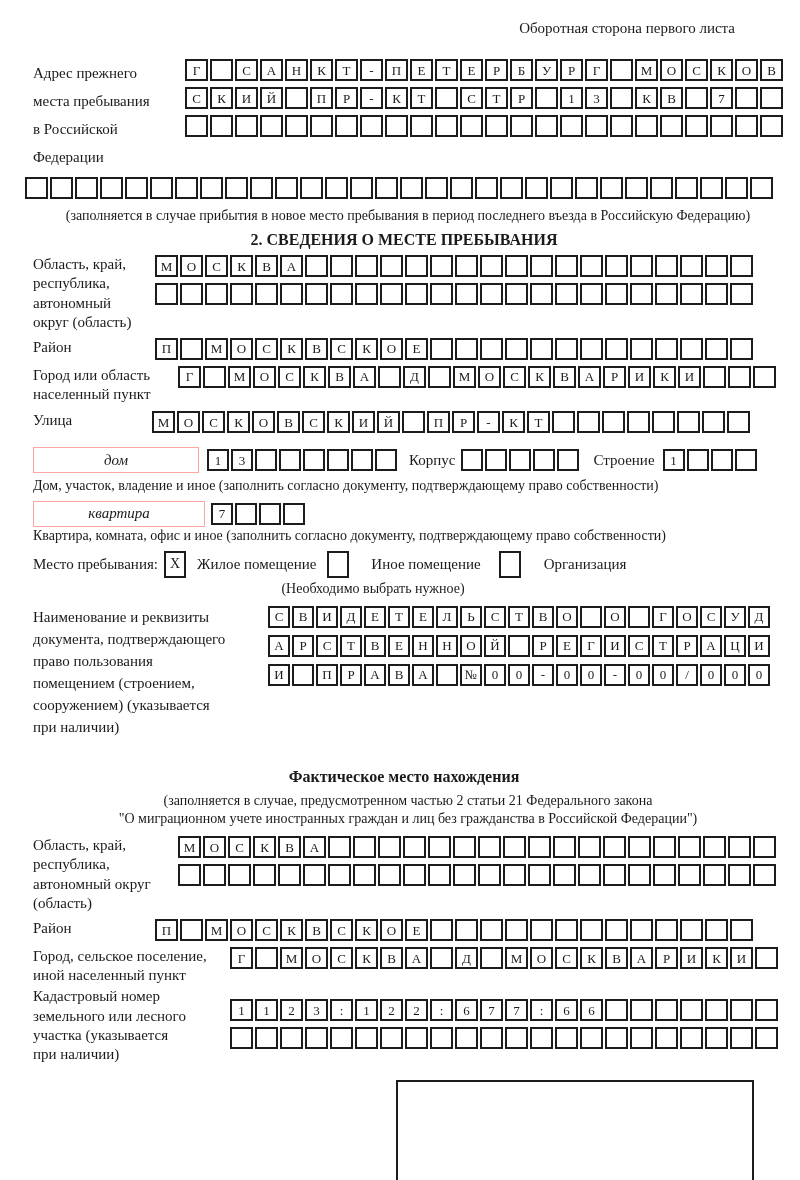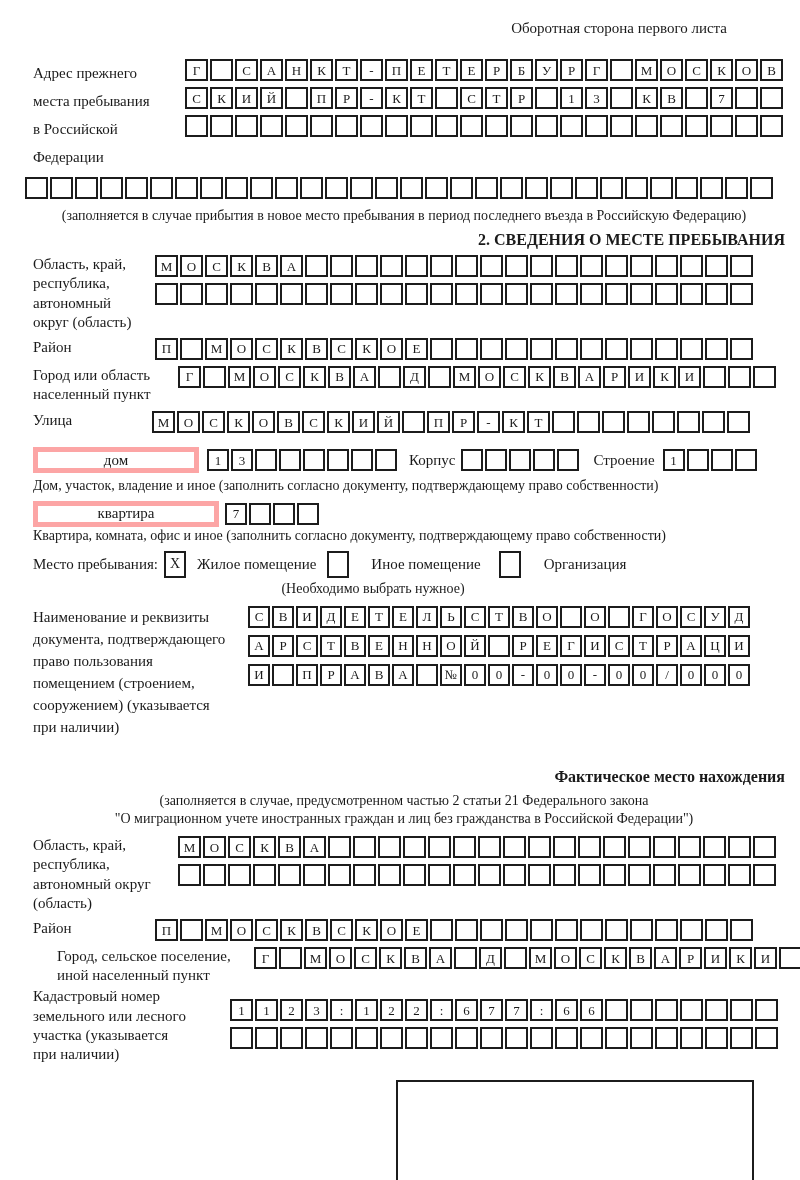--- a/index.html
+++ b/index.html
@@ -1,39 +1,39 @@
 <!DOCTYPE html>
 <html><head>
 <meta charset="utf-8">
 <style>
   html,body{margin:0;padding:0;background:#ffffff;}
   body{width:800px;height:1180px;color:#1a1a1a;
        font-family:"Liberation Serif","DejaVu Serif",serif;overflow:hidden;}
-  .page{box-sizing:border-box;width:800px;height:1180px;padding:16px 15px 0 33px;}
+  .page{box-sizing:border-box;width:800px;height:1180px;padding:16px 7px 0 33px;}
 
   .header-note{text-align:right;padding-right:58px;font-size:15px;margin-top:4px;}
 
   .row{display:flex;align-items:flex-start;}
   .flabel{font-size:15px;line-height:1.28;flex:0 0 auto;}
   .tall-lines div{line-height:28px;}
   .doc-lines div{line-height:22px;}
 
   .cellrows{display:flex;flex-direction:column;gap:6px;}
   .cells{display:flex;gap:2px;}
   .cell{box-sizing:border-box;flex:0 0 23px;width:23px;height:22px;border:2px solid #1c1c1c;
         display:flex;align-items:center;justify-content:center;
         font-size:13px;line-height:1;letter-spacing:0;}
   .cells-sm .cell{flex-basis:22px;width:22px;}
 
   .note{font-size:14px;line-height:1.3;}
   .note-center{text-align:center;}
-  .sec-title{font-size:16px;font-weight:bold;text-align:right;}
-
-  .widebox{box-sizing:border-box;border:5px solid #fca5a5;height:26px;
-           display:flex;align-items:center;justify-content:center;font-size:15px;}
+  .sec-title{font-size:16px;font-weight:bold;text-align:center;}
+
+  .widebox{box-sizing:border-box;border:1px solid #fca5a5;height:26px;
+           display:flex;align-items:center;justify-content:center;font-size:15px;font-style:italic;}
   .inline-label{font-size:15px;line-height:26px;}
   .checkbox{box-sizing:border-box;width:22px;height:27px;border:2px solid #1c1c1c;
             display:flex;align-items:center;justify-content:center;font-size:14px;}
 
   .stamp-box{box-sizing:border-box;border:2px solid #1c1c1c;width:358px;height:172px;
              margin-left:363px;}
 </style>
 </head>
 <body>
 
@@ -345,42 +345,42 @@
     <div class="cells cells-sm" style="margin-left:8px;">
         <span class="cell">1</span>
         <span class="cell"></span>
         <span class="cell"></span>
         <span class="cell"></span>
       </div>
   </div>
   <div class="note" style="margin-top:4px;">Дом, участок, владение и иное (заполнить согласно документу, подтверждающему право собственности)</div>
 
   <div class="row" style="margin-top:5px;align-items:center;">
-    <div class="widebox" style="width:186px;">квартира</div>
+    <div class="widebox" style="width:172px;">квартира</div>
     <div class="cells cells-sm" style="margin-left:6px;">
         <span class="cell">7</span>
         <span class="cell"></span>
         <span class="cell"></span>
         <span class="cell"></span>
       </div>
   </div>
   <div class="note" style="margin-top:0;">Квартира, комната, офис и иное (заполнить согласно документу, подтверждающему право собственности)</div>
 
   <div class="row" style="margin-top:6px;align-items:center;">
     <div class="inline-label">Место пребывания:</div>
     <div class="checkbox" style="margin-left:6px;">X</div>
     <div class="inline-label" style="margin-left:11px;">Жилое помещение</div>
     <div class="checkbox" style="margin-left:11px;"></div>
     <div class="inline-label" style="margin-left:22px;">Иное помещение</div>
     <div class="checkbox" style="margin-left:18px;"></div>
     <div class="inline-label" style="margin-left:23px;">Организация</div>
   </div>
   <div class="note" style="margin-left:160px;width:360px;text-align:center;margin-top:2px;">(Необходимо выбрать нужное)</div>
 
-  <div class="row" style="margin-top:8px;">
+  <div class="row" style="margin-top:8px;gap:20px;">
     <div class="flabel doc-lines" style="width:215px;">
         <div>Наименование и реквизиты</div>
         <div>документа, подтверждающего</div>
         <div>право пользования</div>
         <div>помещением (строением,</div>
         <div>сооружением) (указывается</div>
         <div>при наличии)</div>
       </div>
     <div class="cellrows" style="gap:7px;">
       <div class="cells cells-sm">
@@ -547,21 +547,21 @@
         <span class="cell"></span>
         <span class="cell"></span>
         <span class="cell"></span>
         <span class="cell"></span>
         <span class="cell"></span>
         <span class="cell"></span>
         <span class="cell"></span>
       </div>
   </div>
 
-  <div class="row" style="margin-top:6px;margin-left:24px;">
+  <div class="row" style="margin-top:6px;">
     <div class="flabel" style="width:197px;">
         <div>Город, сельское поселение,</div>
         <div>иной населенный пункт</div>
       </div>
     <div class="cells">
         <span class="cell">Г</span>
         <span class="cell"></span>
         <span class="cell">М</span>
         <span class="cell">О</span>
         <span class="cell">С</span>

